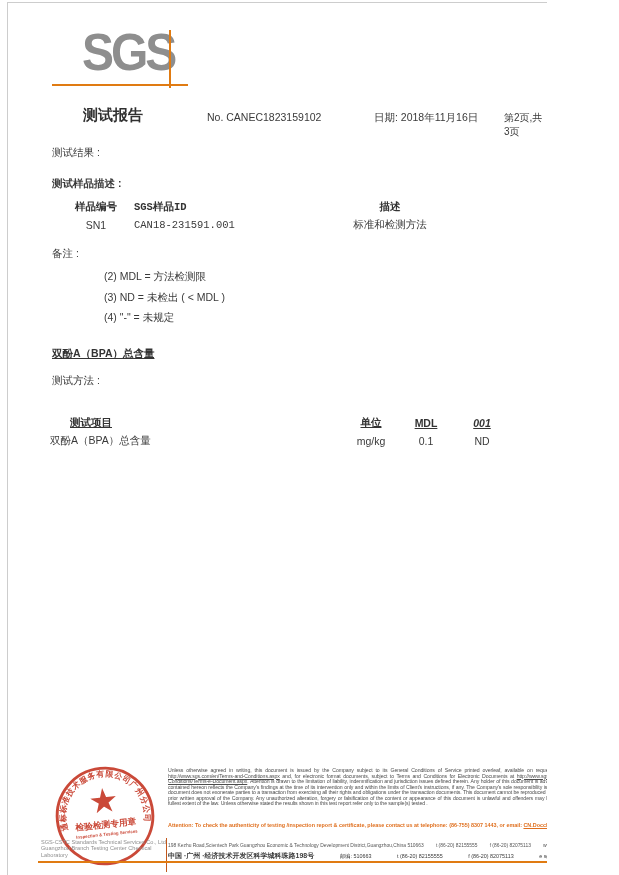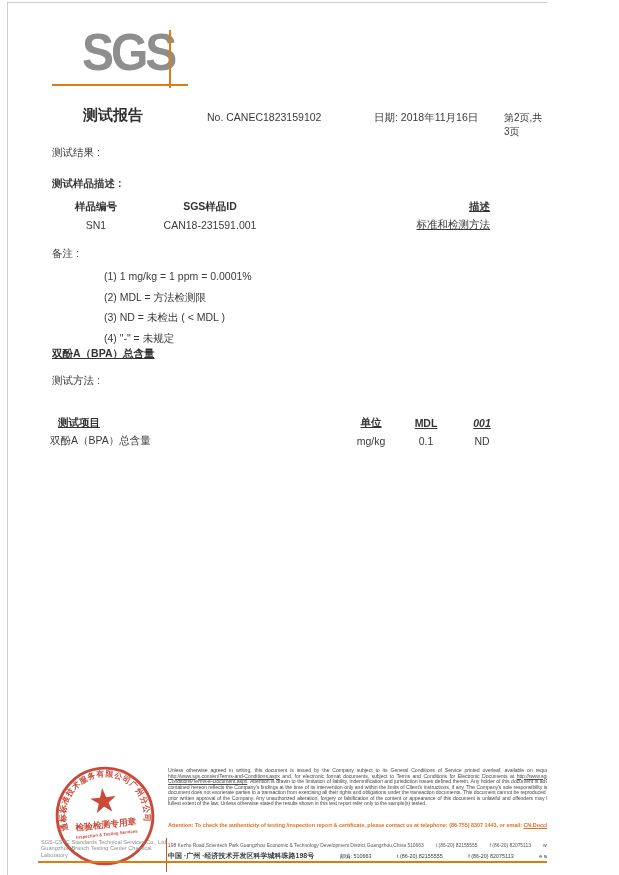--- a/index.html
+++ b/index.html
@@ -17,36 +17,36 @@
   .report-no{position:absolute;left:207px;top:111px;font-size:10.5px;color:#3a3a3a;}
   .report-date{position:absolute;left:374px;top:111px;font-size:10.5px;text-align:right;}
   .report-pages{position:absolute;left:464px;top:111px;font-size:10px;margin-left:40px;}
   
   .lbl{font-size:10.5px;color:#3a3a3a;}
   .results-label{position:absolute;left:52px;top:146px;}
   .sample-desc-title{position:absolute;left:52px;top:177px;font-weight:bold;}
   .sample-table{position:absolute;left:58px;top:198px;border-collapse:collapse;font-size:10.5px;}
   .sample-table td{padding:0;height:18px;vertical-align:middle;}
   .sample-table .c1{width:76px;text-align:center;}
-  .sample-table .c2{width:152px;text-align:center;}
-  .sample-table .c3{width:200px;text-align:right;padding-left:4px;text-decoration:underline;}
+  .sample-table .c2{width:152px;text-align:left;font-family:Liberation Mono, monospace;}
+  .sample-table .c3{width:200px;text-align:center;padding-left:4px;}
   .sample-table .hdr td{font-weight:bold;color:#333;}
   .notes-label{position:absolute;left:52px;top:247px;}
   .notes-list{position:absolute;left:104px;top:266px;font-size:10.5px;line-height:20.5px;}
   .bpa-title{position:absolute;left:52px;top:347px;font-size:10.5px;font-weight:bold;text-decoration:underline;color:#333;}
   .method-label{position:absolute;left:52px;top:374px;}
   .method-text{position:absolute;left:122px;top:374px;width:460px;font-size:10.5px;line-height:17.5px;}
   .result-table{position:absolute;left:50px;top:414px;border-collapse:collapse;font-size:10.5px;}
   .result-table td{padding:0;height:18px;vertical-align:middle;}
   .result-table .r1{width:292px;text-align:left;}
   .result-table .r2{width:58px;text-align:center;}
   .result-table .r3{width:52px;text-align:center;}
   .result-table .r4{width:60px;text-align:center;}
   .result-table .hdr td span{font-weight:bold;text-decoration:underline;color:#333;}
-  .result-table .hdr .r1 span{margin-left:8px;}
+  .result-table .hdr .r1 span{margin-left:20px;}
   .result-table .hdr .r4 span{font-style:italic;}
   
   .stamp{position:absolute;left:53px;top:764px;width:104px;height:104px;transform:rotate(-6deg);opacity:.92;}
   .cstc-lines{position:absolute;left:41px;top:839px;width:132px;font-size:5.6px;line-height:6.4px;color:#8f8f8f;}
   .legal{position:absolute;left:168px;top:768px;width:425px;max-height:55px;overflow:hidden;
          font-size:5.2px;line-height:5.5px;color:#4d4d4d;text-align:justify;letter-spacing:-0.1px;}
   .legal .lnk{text-decoration:underline;}
   .attention{position:absolute;left:168px;top:822px;width:425px;font-size:5.4px;line-height:6.2px;
          color:#df6f1e;font-weight:bold;text-align:left;}
   .attention .lnk{text-decoration:underline;}
@@ -89,21 +89,20 @@
     <tr>
       <td class="c1">SN1</td>
       <td class="c2">CAN18-231591.001</td>
       <td class="c3">标准和检测方法</td>
     </tr>
   </tbody>
     </table>
 
   <div class="notes-label lbl">备注 :</div>
   <div class="notes-list">
-    <div>(1) 1 mg/kg = 1 ppm = 0.0001%</div>
     <div>(2) MDL = 方法检测限</div>
     <div>(3) ND = 未检出 ( &lt; MDL )</div>
     <div>(4) "-" = 未规定</div>
   </div>
 
   <div class="bpa-title">双酚A（BPA）总含量</div>
   <div class="method-label lbl">测试方法 :</div>
 
   <table class="result-table">
     <tbody>

